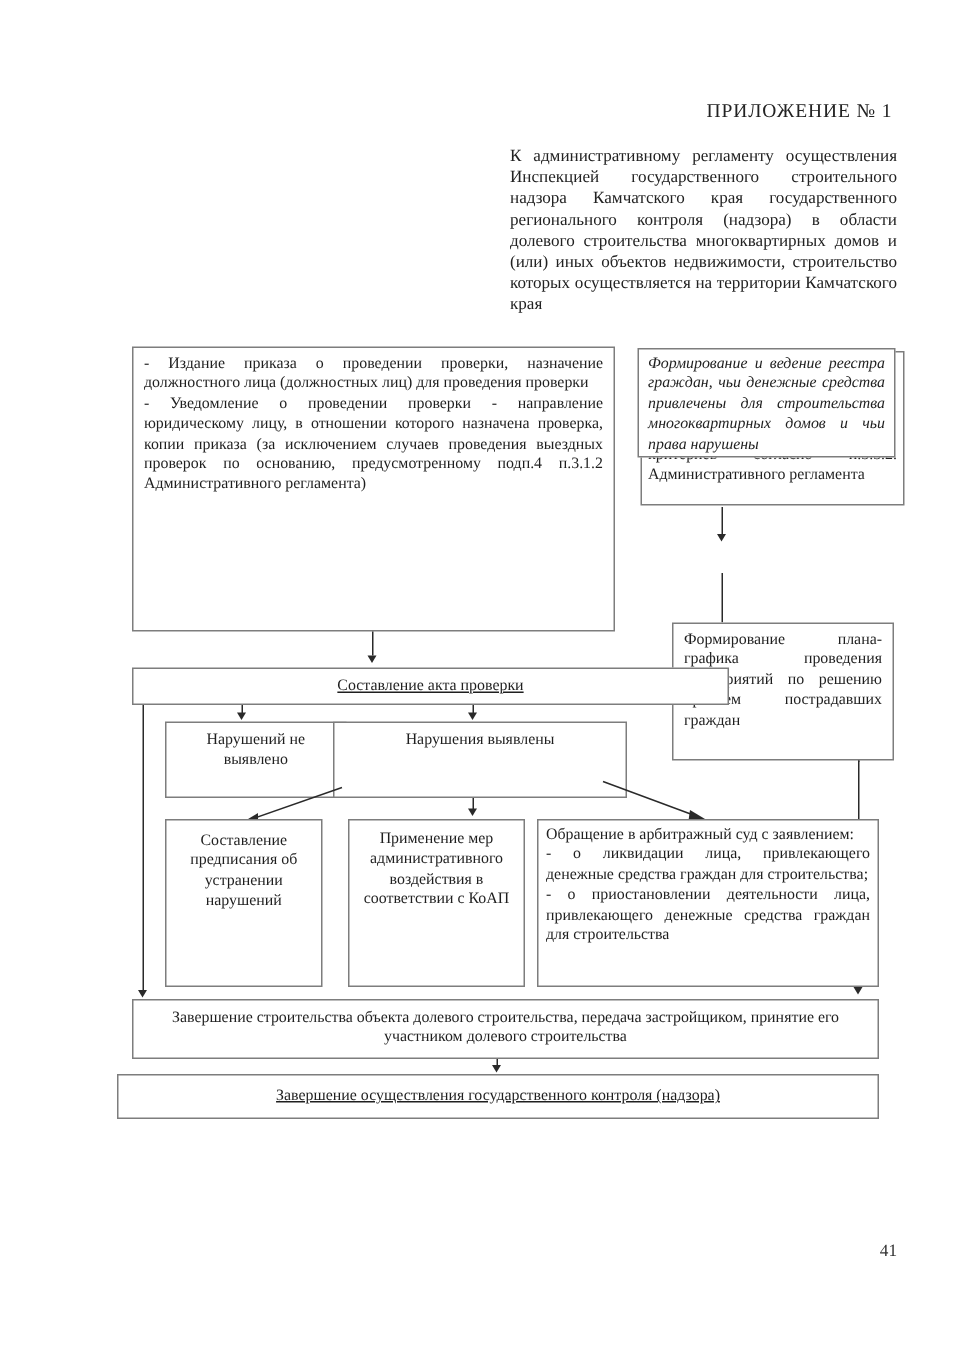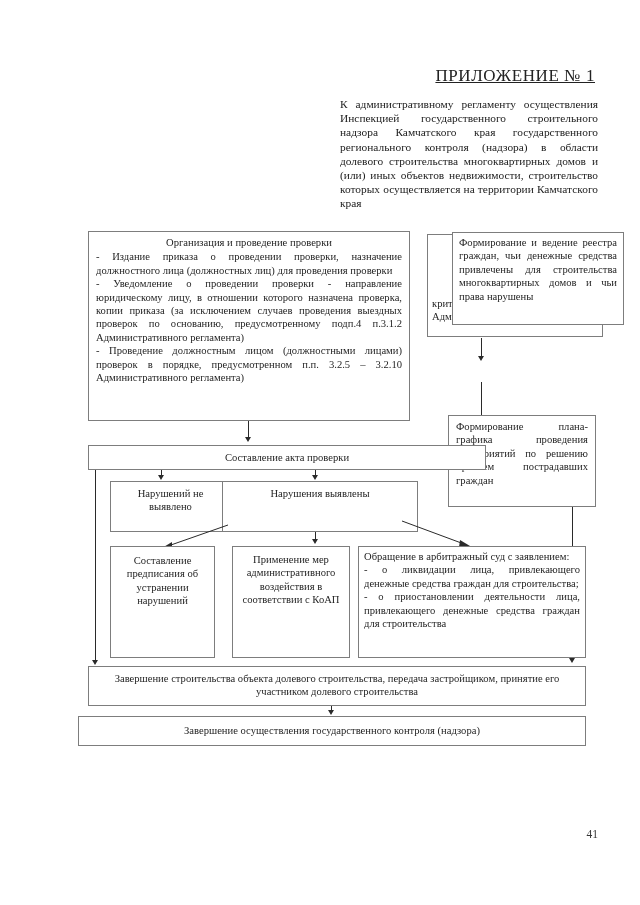--- a/index.html
+++ b/index.html
@@ -20,24 +20,23 @@
     overflow: hidden;
   }
 
   
   #appendix-title {
     position: absolute;
     left: 340px;
     top: 66px;
     width: 255px;
     text-align: right;
-    font-size: 17px;
+    font-size: 13px;
     letter-spacing: 0.6px;
     color: #222;
-    text-decoration: underline;
   }
   #intro-paragraph {
     position: absolute;
     left: 340px;
     top: 97px;
     width: 258px;
     font-size: 11.4px;
     line-height: 14.2px;
     text-align: justify;
     color: #222;
@@ -67,34 +66,35 @@
   #box-organization .pad { padding: 4px 7px 2px 7px; }
   #box-organization .title-line { margin-bottom: 1px; }
 
   #box-registry-outer {
     left: 427px; top: 234px; width: 176px; height: 103px;
     padding-top: 62px;
   }
   #box-registry-outer .pad { padding: 0 4px; }
 
   #box-registry-inner {
-    left: 452px; top: 232px; width: 172px; height: 93px;
+    left: 425px; top: 232px; width: 172px; height: 73px;
     z-index: 3;
+    font-style: italic;
   }
   #box-registry-inner .pad { padding: 3px 6px; }
 
   #box-plan-schedule {
     left: 448px; top: 415px; width: 148px; height: 92px;
   }
   #box-plan-schedule .pad { padding: 4px 7px; }
 
   #box-act {
     left: 88px; top: 445px; width: 398px; height: 25px;
   }
-  #box-act .pad { padding: 5px 6px; }
+  #box-act .pad { padding: 5px 6px; text-decoration: underline; }
 
   #box-no-violations {
     left: 110px; top: 481px; width: 121px; height: 51px;
   }
   #box-no-violations .pad { padding: 5px 4px; }
 
   #box-violations {
     left: 222px; top: 481px; width: 196px; height: 51px;
   }
   #box-violations .pad { padding: 5px 6px; }
@@ -115,21 +115,21 @@
   #box-court .pad { padding: 3px 5px; }
 
   #box-completion-construction {
     left: 88px; top: 666px; width: 498px; height: 40px;
   }
   #box-completion-construction .pad { padding: 5px 10px; text-align: center; }
 
   #box-completion-supervision {
     left: 78px; top: 716px; width: 508px; height: 30px;
   }
-  #box-completion-supervision .pad { padding: 7px 10px; }
+  #box-completion-supervision .pad { padding: 7px 10px; text-decoration: underline; }
 
   
   .conn {
     position: absolute;
     background: #2a2a2a;
   }
   .v { width: 1px; }
   .h { height: 1px; }
   .arrow-down {
     position: absolute;
@@ -155,24 +155,22 @@
 <body>
 
 <div id="page">
 
   <div id="appendix-title">ПРИЛОЖЕНИЕ № 1</div>
 
   <div id="intro-paragraph">К административному регламенту осуществления Инспекцией государственного строительного надзора Камчатского края государственного регионального контроля (надзора) в области долевого строительства многоквартирных домов и (или) иных объектов недвижимости, строительство которых осуществляется на территории Камчатского края</div>
 
   <div class="box" id="box-organization">
     <div class="pad">
-      <div class="title-line">Организация и проведение проверки</div>
       <div class="just">- Издание приказа о проведении проверки, назначение должностного лица (должностных лиц) для проведения проверки</div>
       <div class="just">- Уведомление о проведении проверки - направление юридическому лицу, в отношении которого назначена проверка, копии приказа (за исключением случаев проведения выездных проверок по основанию, предусмотренному подп.4 п.3.1.2 Административного регламента)</div>
-      <div class="just">- Проведение должностным лицом (должностными лицами) проверок в порядке, предусмотренном п.п. 3.2.5 – 3.2.10 Административного регламента)</div>
     </div>
   </div>
 
   <div class="box" id="box-registry-outer">
     <div class="pad just">критериев согласно п.3.3.2. Административного регламента</div>
   </div>
 
   <div class="box" id="box-registry-inner">
     <div class="pad just">Формирование и ведение реестра граждан, чьи денежные средства привлечены для строительства многоквартирных домов и чьи права нарушены</div>
   </div>

